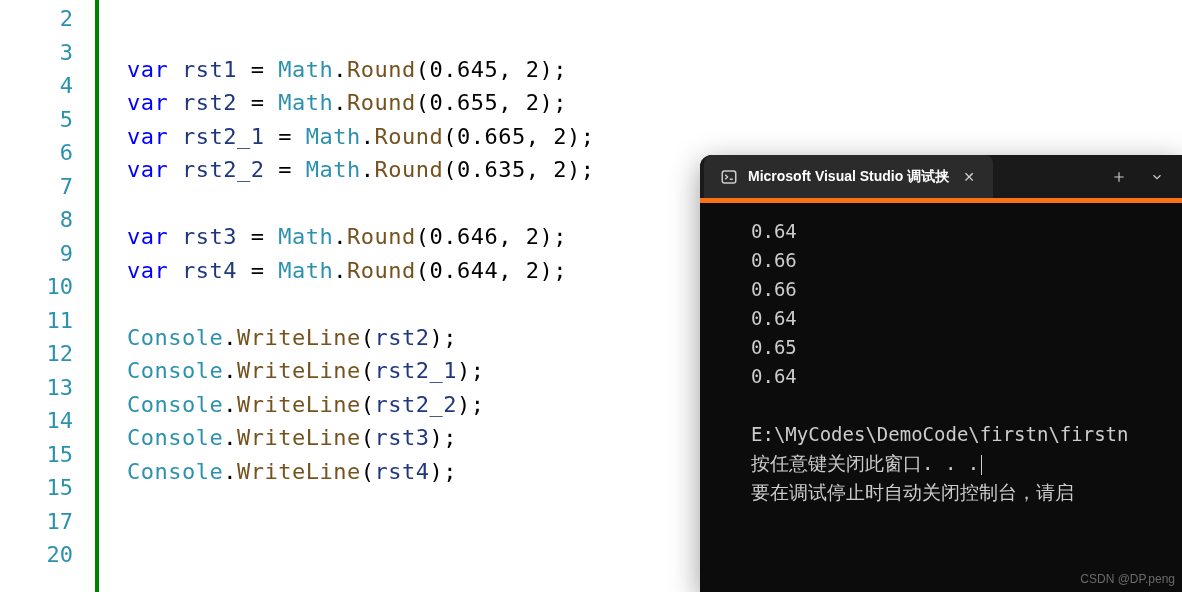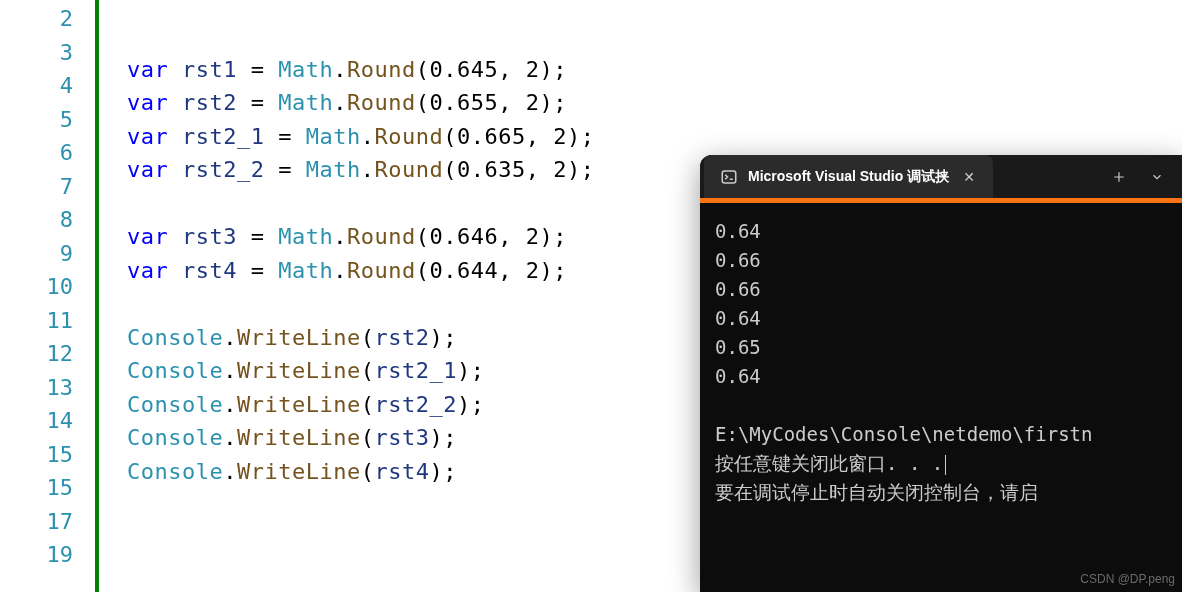--- a/index.html
+++ b/index.html
@@ -121,20 +121,21 @@
       cursor: pointer;
       display: flex;
       align-items: center;
       justify-content: center;
     }
     .act-btn svg { width: 14px; height: 14px; }
     .terminal-body {
       padding: 14px 15px;
       font-size: 19px;
       line-height: 29px;
+      margin-left: 36px;
     }
     .term-line { white-space: nowrap; color: #cccccc; font-family: Consolas, 'Microsoft YaHei', monospace; }
     .term-spacer { height: 29px; }
     .cursor-bar {
       display: inline-block;
       width: 1px;
       height: 20px;
       background: #cccccc;
       vertical-align: middle;
       margin-left: 2px;
@@ -162,21 +163,21 @@
       <div>8</div>
       <div>9</div>
       <div>10</div>
       <div>11</div>
       <div>12</div>
       <div>13</div>
       <div>14</div>
       <div>15</div>
       <div>15</div>
       <div>17</div>
-      <div>19</div>
+      <div>20</div>
     </div>
   <div class="code-area">
     <div class="bracket-bar"></div>
     <div class="code-lines" id="codeLines">
         <div class="codeline">&nbsp;</div>
         <div class="codeline"><span class="kw">var</span><span class="pun"> </span><span class="ident">rst1</span><span class="pun"> = </span><span class="cls">Math</span><span class="pun">.</span><span class="mth">Round</span><span class="pun">(</span><span class="num">0.645</span><span class="pun">, </span><span class="num">2</span><span class="pun">);</span></div>
         <div class="codeline"><span class="kw">var</span><span class="pun"> </span><span class="ident">rst2</span><span class="pun"> = </span><span class="cls">Math</span><span class="pun">.</span><span class="mth">Round</span><span class="pun">(</span><span class="num">0.655</span><span class="pun">, </span><span class="num">2</span><span class="pun">);</span></div>
         <div class="codeline"><span class="kw">var</span><span class="pun"> </span><span class="ident">rst2_1</span><span class="pun"> = </span><span class="cls">Math</span><span class="pun">.</span><span class="mth">Round</span><span class="pun">(</span><span class="num">0.665</span><span class="pun">, </span><span class="num">2</span><span class="pun">);</span></div>
         <div class="codeline"><span class="kw">var</span><span class="pun"> </span><span class="ident">rst2_2</span><span class="pun"> = </span><span class="cls">Math</span><span class="pun">.</span><span class="mth">Round</span><span class="pun">(</span><span class="num">0.635</span><span class="pun">, </span><span class="num">2</span><span class="pun">);</span></div>
         <div class="codeline">&nbsp;</div>
@@ -222,18 +223,18 @@
   <div class="terminal-body">
     <div id="termOutput">
         <div class="term-line">0.64</div>
         <div class="term-line">0.66</div>
         <div class="term-line">0.66</div>
         <div class="term-line">0.64</div>
         <div class="term-line">0.65</div>
         <div class="term-line">0.64</div>
       </div>
     <div class="term-spacer"></div>
-    <div class="term-line">E:\MyCodes\Console\netdemo\firstn</div>
+    <div class="term-line">E:\MyCodes\DemoCode\firstn\firstn</div>
     <div class="term-line"><span>按任意键关闭此窗口. . .</span><span class="cursor-bar"></span></div>
     <div class="term-line">要在调试停止时自动关闭控制台，请启</div>
   </div>
   <div class="watermark">CSDN @DP.peng</div>
 </div>
 
 </body></html>

